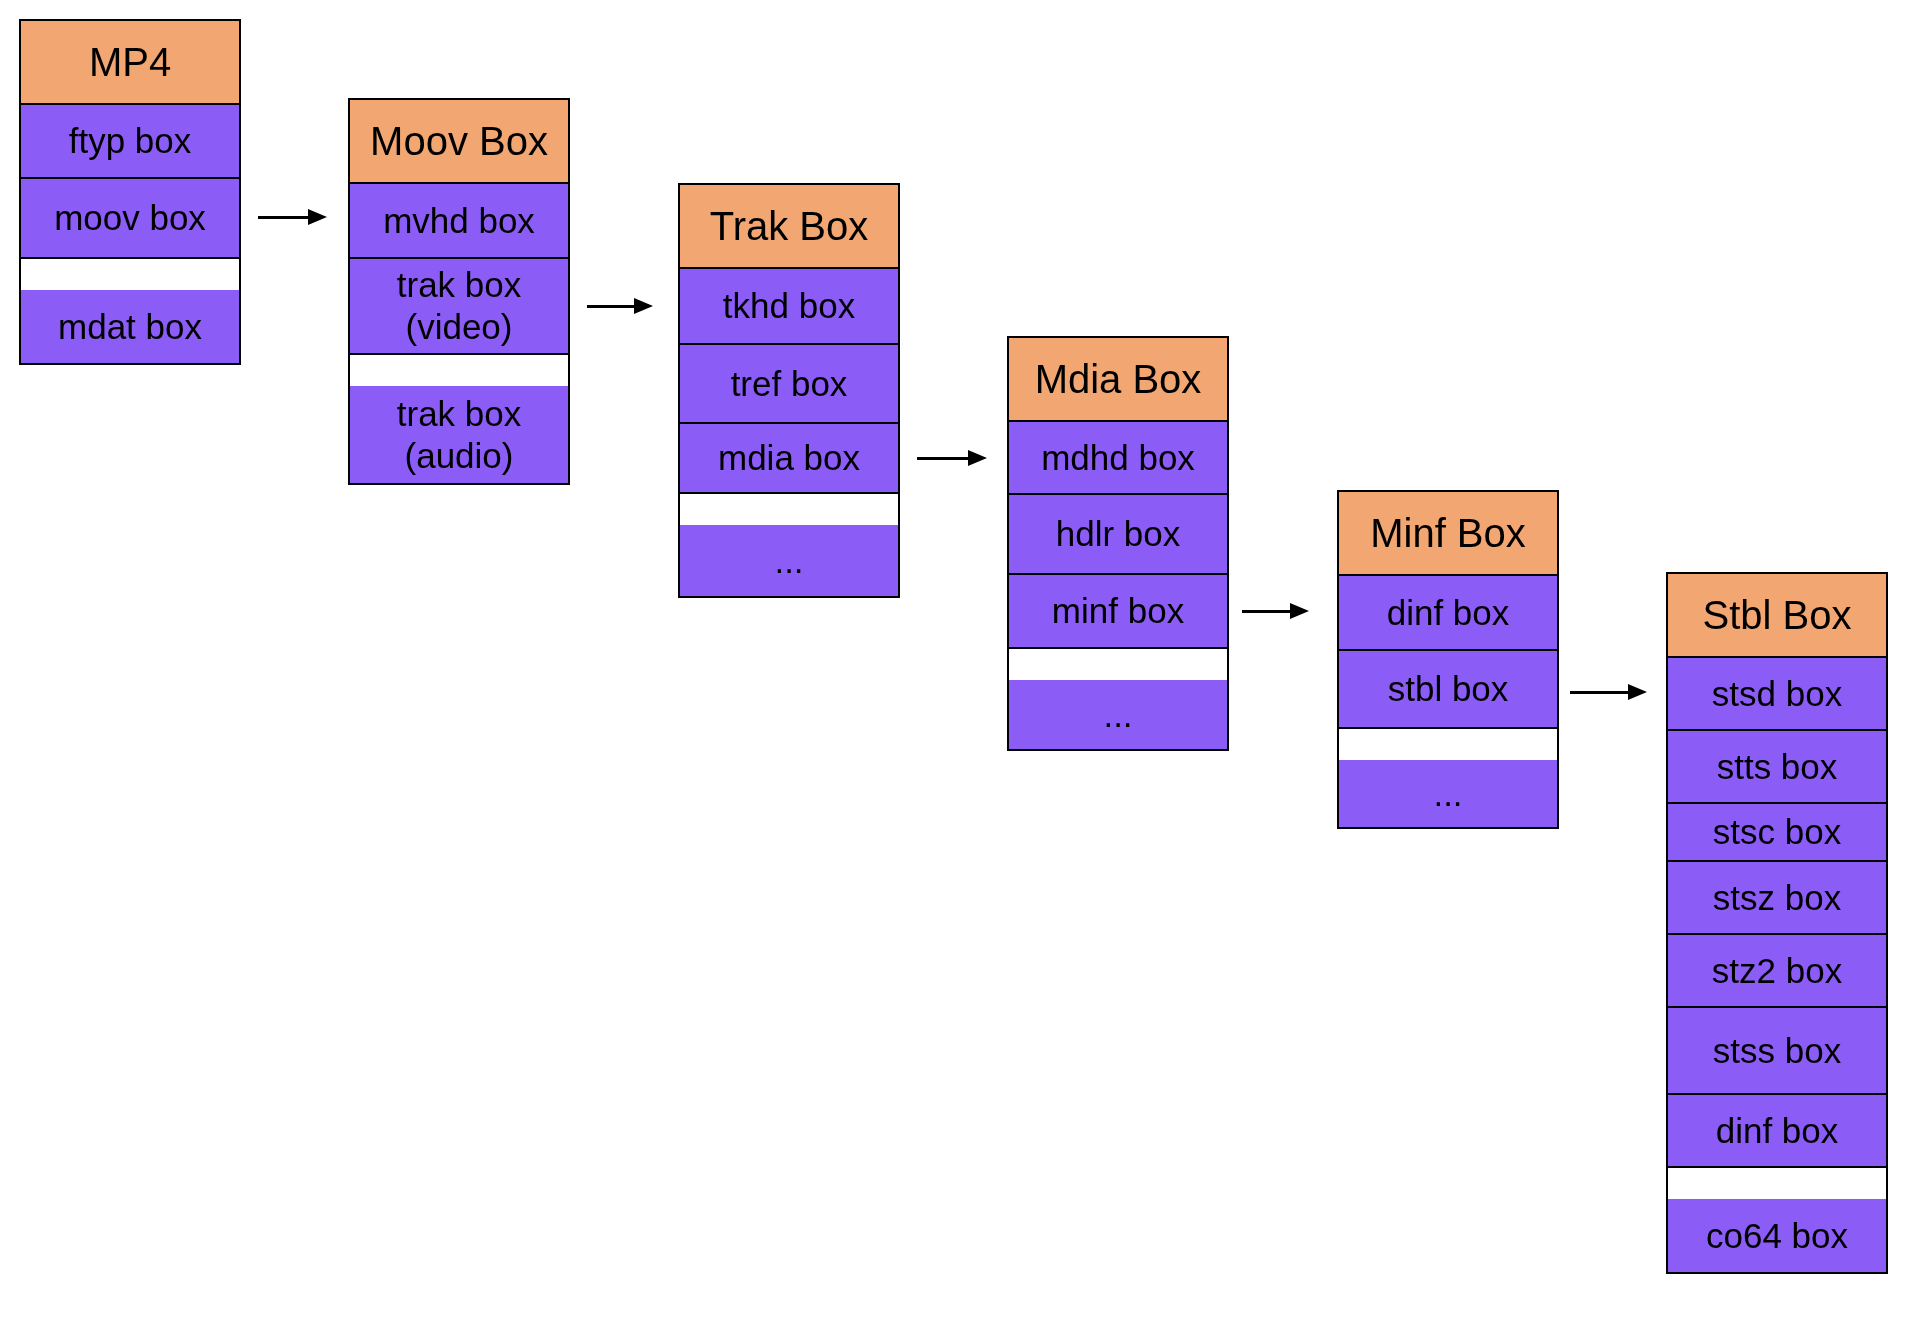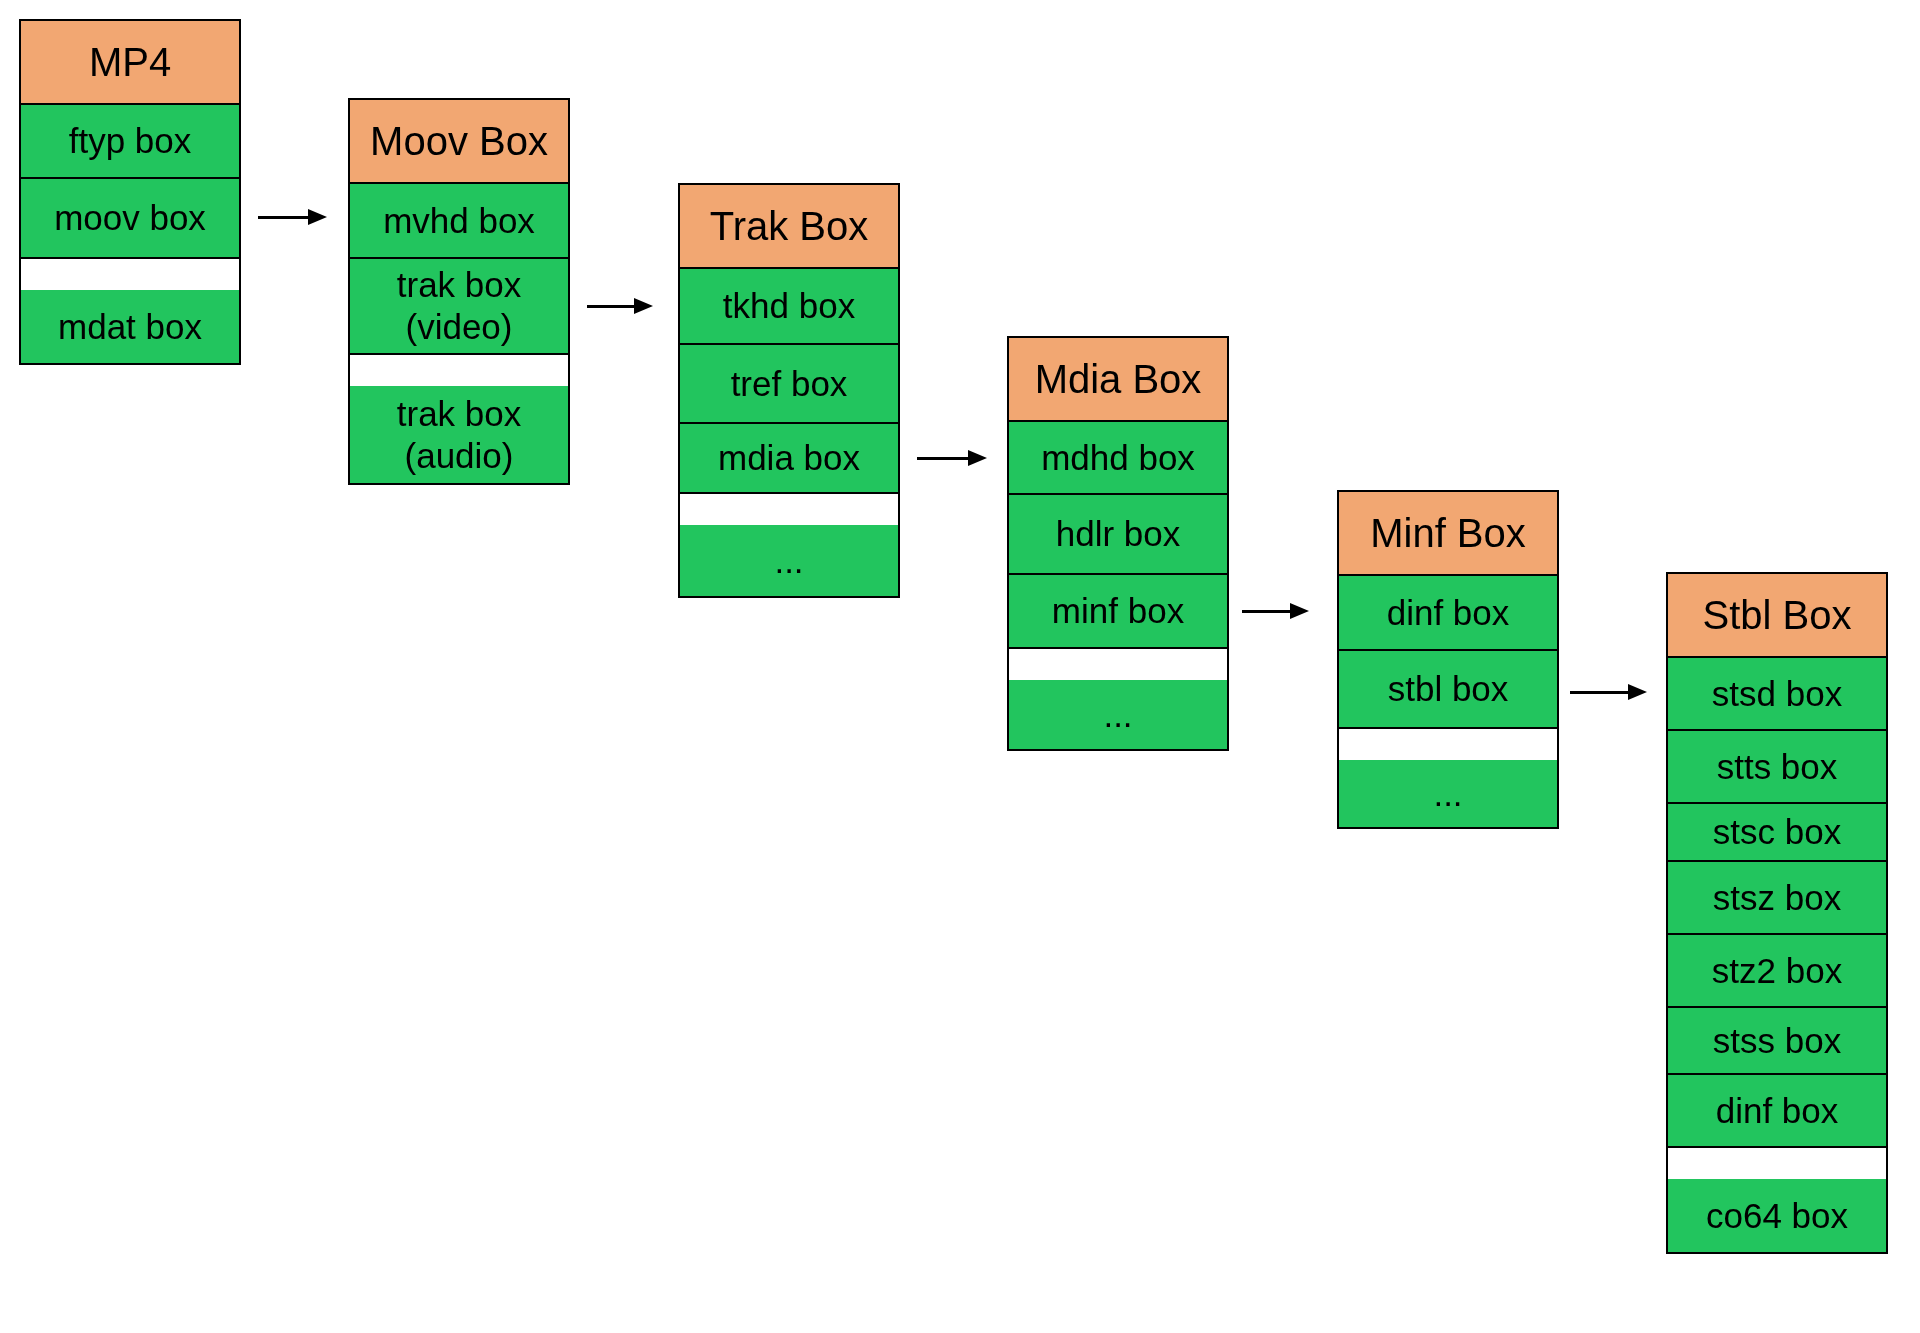--- a/index.html
+++ b/index.html
@@ -23,21 +23,21 @@
     height: 84px;
     background: #f2a772;
     border-bottom: 2.5px solid #000000;
     display: flex;
     align-items: center;
     justify-content: center;
     font-size: 40px;
     line-height: 1.1;
   }
   .box .cell {
-    background: #22c55e;
+    background: #8b5cf6;
     border-bottom: 2.5px solid #000000;
     display: flex;
     align-items: center;
     justify-content: center;
     text-align: center;
     white-space: pre-line;
     font-size: 35px;
     line-height: 1.2;
   }
   .box .cell:last-child { border-bottom: none; margin-top: 31px; }
@@ -107,21 +107,21 @@
     <div class="cell" style="height:67px">...</div>
   </section>
 
   <section class="box c5">
     <header class="hd">Stbl Box</header>
     <div class="cell" style="height:73px">stsd box</div>
     <div class="cell" style="height:73px">stts box</div>
     <div class="cell" style="height:58px">stsc box</div>
     <div class="cell" style="height:73px">stsz box</div>
     <div class="cell" style="height:73px">stz2 box</div>
-    <div class="cell" style="height:67px">stss box</div>
+    <div class="cell" style="height:87px">stss box</div>
     <div class="cell" style="height:73px">dinf box</div>
     <div class="cell" style="height:73px">co64 box</div>
   </section>
 
   <div class="arrow" style="left:258px; top:217px; width:69px">
     <span class="shaft"></span>
     <span class="head"></span>
   </div>
   <div class="arrow" style="left:587px; top:306px; width:66px">
     <span class="shaft"></span>

